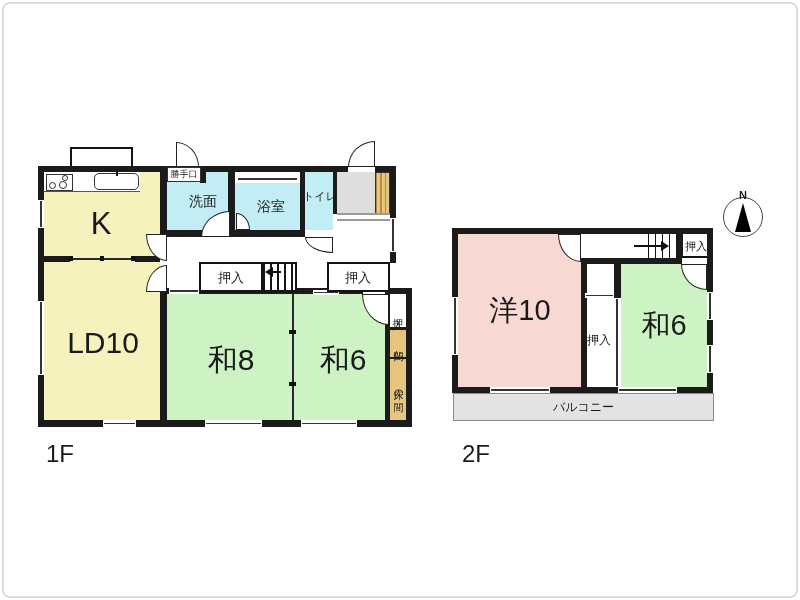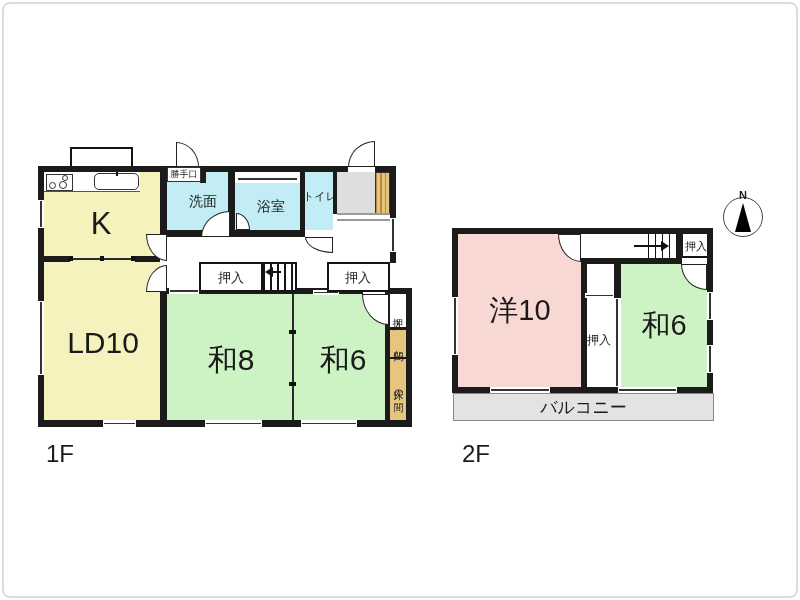--- a/index.html
+++ b/index.html
@@ -174,21 +174,21 @@
     <div class="arrow right" style="left:634px;top:245px;width:32px;"></div>
     <div class="abs" style="left:683px;top:234px;width:24px;height:24px;background:#fff;border-bottom:2px solid #141414;"></div>
 
     <div class="arc tr" style="left:558px;top:234px;width:23px;height:28px;"></div>
     <div class="arc tr" style="left:681px;top:264px;width:26px;height:26px;"></div>
 
     <div class="lbl" style="left:470px;top:292px;width:100px;height:36px;font-size:29px;">洋10</div>
     <div class="lbl" style="left:624px;top:307px;width:80px;height:36px;font-size:29px;">和6</div>
     <div class="lbl" style="left:684px;top:238px;width:24px;height:16px;font-size:11px;">押入</div>
     <div class="lbl" style="left:584px;top:332px;width:30px;height:16px;font-size:12px;">押入</div>
-    <div class="lbl" style="left:453px;top:398px;width:261px;height:18px;font-size:17px;">バルコニー</div>
+    <div class="lbl" style="left:453px;top:398px;width:261px;height:18px;font-size:12px;">バルコニー</div>
     <div class="lbl" style="left:462px;top:440px;width:48px;height:28px;font-size:24px;justify-content:flex-start;">2F</div>
   </section>
 
   <div>
     <div class="circle" style="left:723px;top:197px;width:40px;height:40px;"></div>
     <div class="needle" style="left:735px;top:203px;"></div>
     <div class="lbl" style="left:735px;top:188px;width:16px;height:14px;font-size:11px;font-weight:bold;">N</div>
   </div>
 </div>
 

